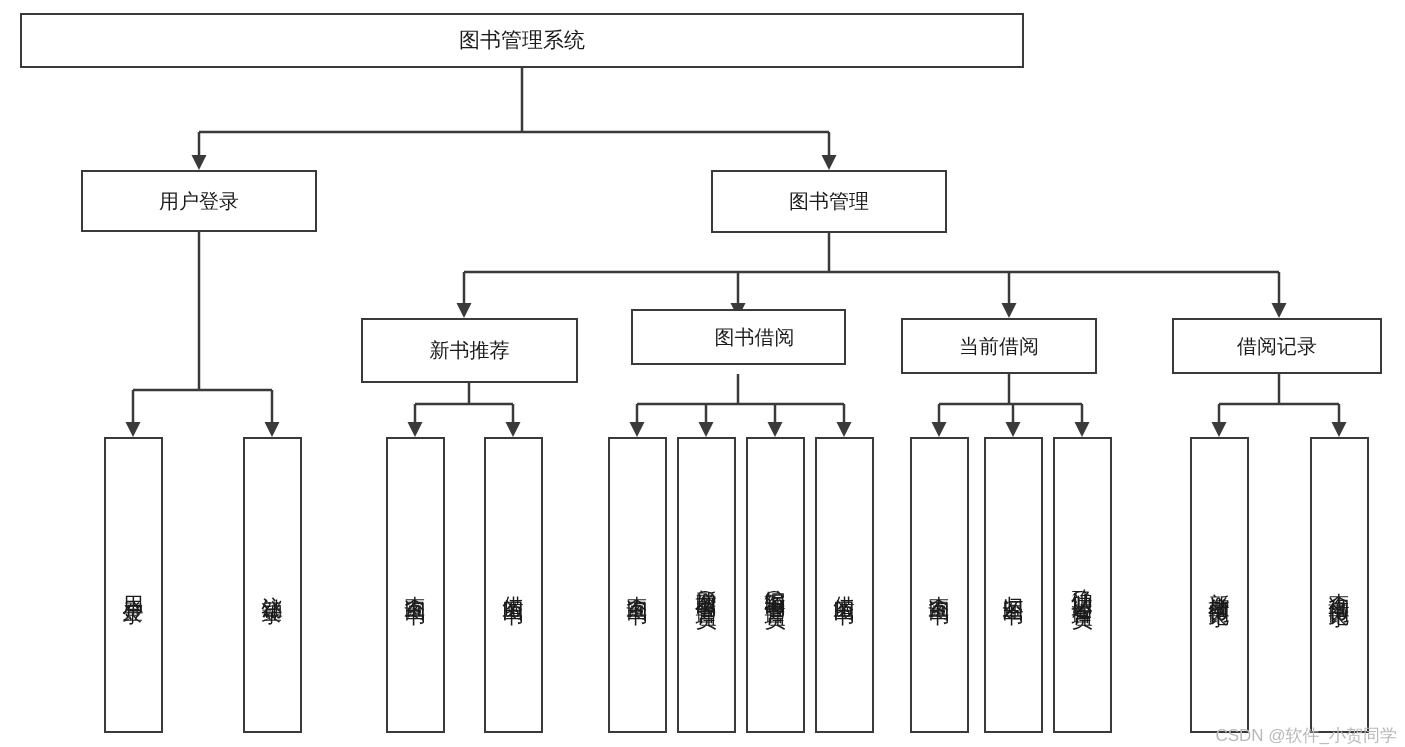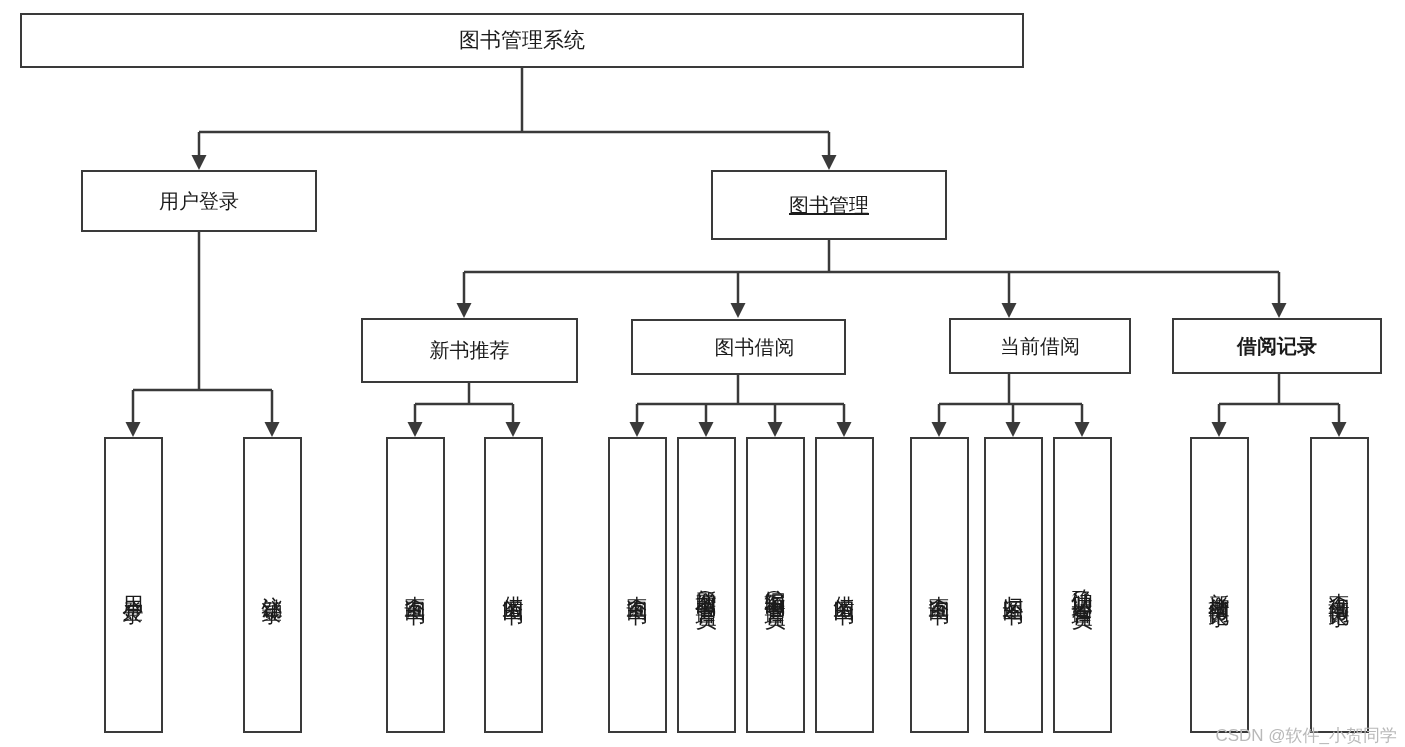--- a/index.html
+++ b/index.html
@@ -128,33 +128,33 @@
       <path d="M 1331.5 422 L 1346.5 422 L 1339 437 Z" fill="#3a3a3a"></path>
     </svg>
 
   <div id="node-layer">
       <div class="node-box level-0" style="left: 20px; top: 13px; width: 1004px; height: 55px;">
         <span class="node-label">图书管理系统</span>
       </div>
       <div class="node-box level-1" style="left: 81px; top: 170px; width: 236px; height: 62px;">
         <span class="node-label">用户登录</span>
       </div>
-      <div class="node-box level-1" style="left: 711px; top: 170px; width: 236px; height: 70px; text-decoration: underline;">
+      <div class="node-box level-1" style="left: 711px; top: 170px; width: 236px; height: 63px;">
         <span class="node-label">图书管理</span>
       </div>
       <div class="node-box level-2" style="left: 361px; top: 318px; width: 217px; height: 65px;">
         <span class="node-label">新书推荐</span>
       </div>
-      <div class="node-box level-2" style="left: 631px; top: 319px; width: 215px; height: 56px; padding-left: 32px;">
+      <div class="node-box level-2" style="left: 631px; top: 309px; width: 215px; height: 56px; padding-left: 32px;">
         <span class="node-label">图书借阅</span>
       </div>
-      <div class="node-box level-2" style="left: 949px; top: 318px; width: 182px; height: 56px;">
+      <div class="node-box level-2" style="left: 901px; top: 318px; width: 196px; height: 56px;">
         <span class="node-label">当前借阅</span>
       </div>
-      <div class="node-box level-2" style="left: 1172px; top: 318px; width: 210px; height: 56px; font-weight: bold;">
+      <div class="node-box level-2" style="left: 1172px; top: 318px; width: 210px; height: 56px;">
         <span class="node-label">借阅记录</span>
       </div>
       <div class="node-box level-3 leaf" style="left: 104px; top: 437px; width: 59px; height: 296px;">
         <span class="node-label">用户登录</span>
       </div>
       <div class="node-box level-3 leaf" style="left: 243px; top: 437px; width: 59px; height: 296px;">
         <span class="node-label">注销登录</span>
       </div>
       <div class="node-box level-3 leaf" style="left: 386px; top: 437px; width: 59px; height: 296px;">
         <span class="node-label">查询图书</span>

